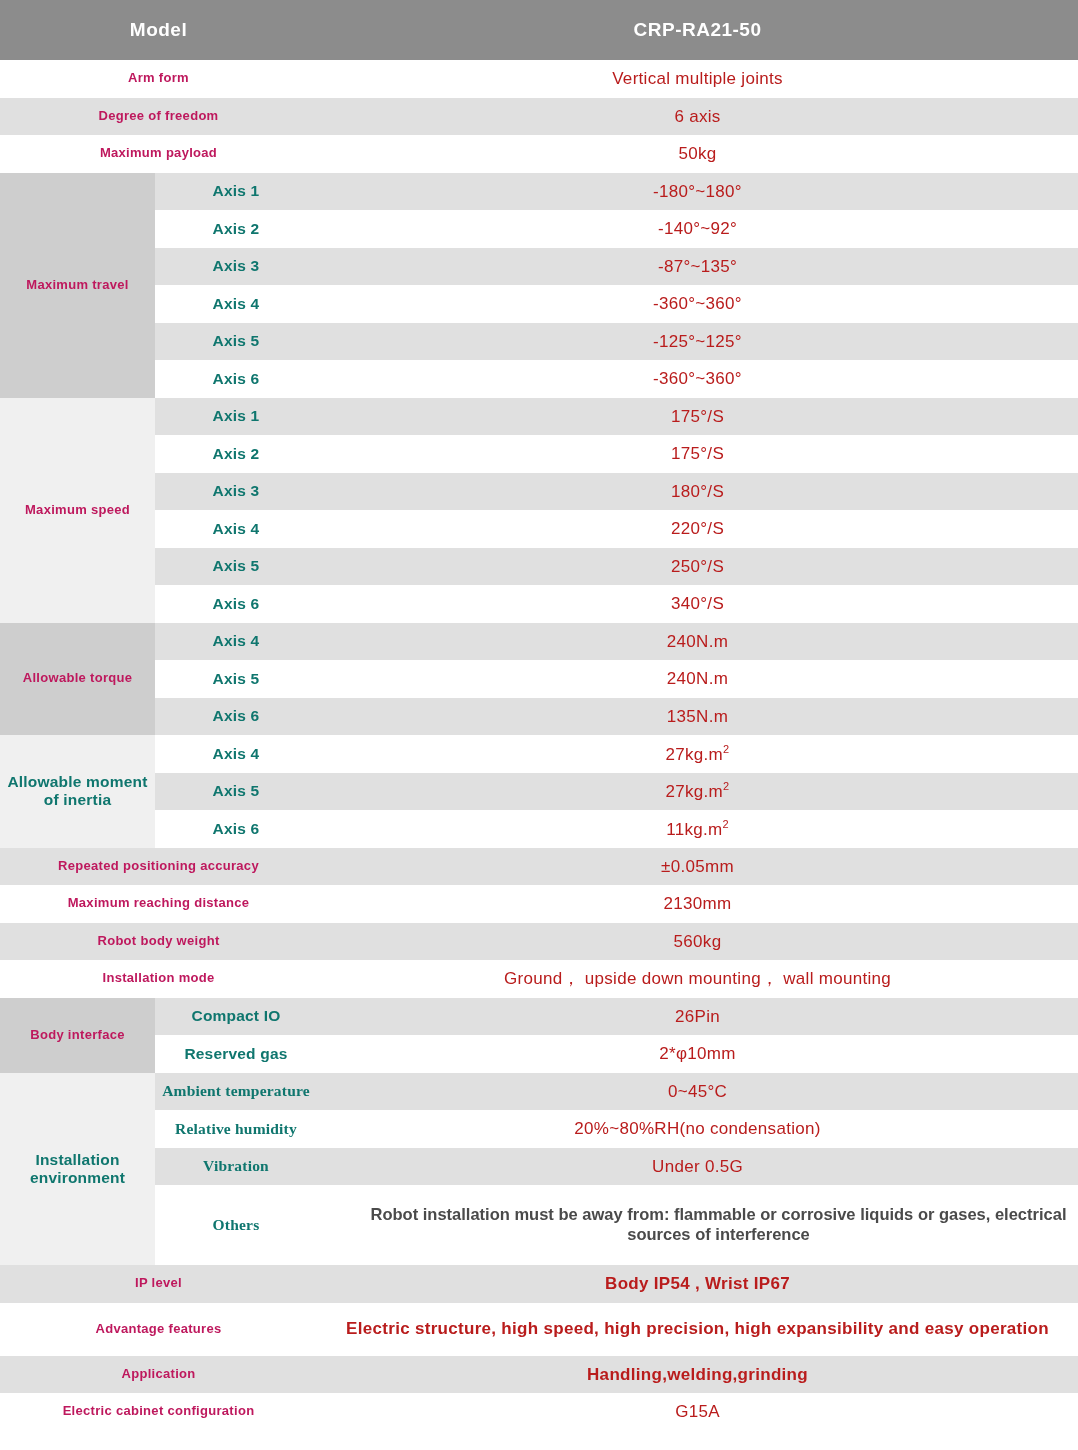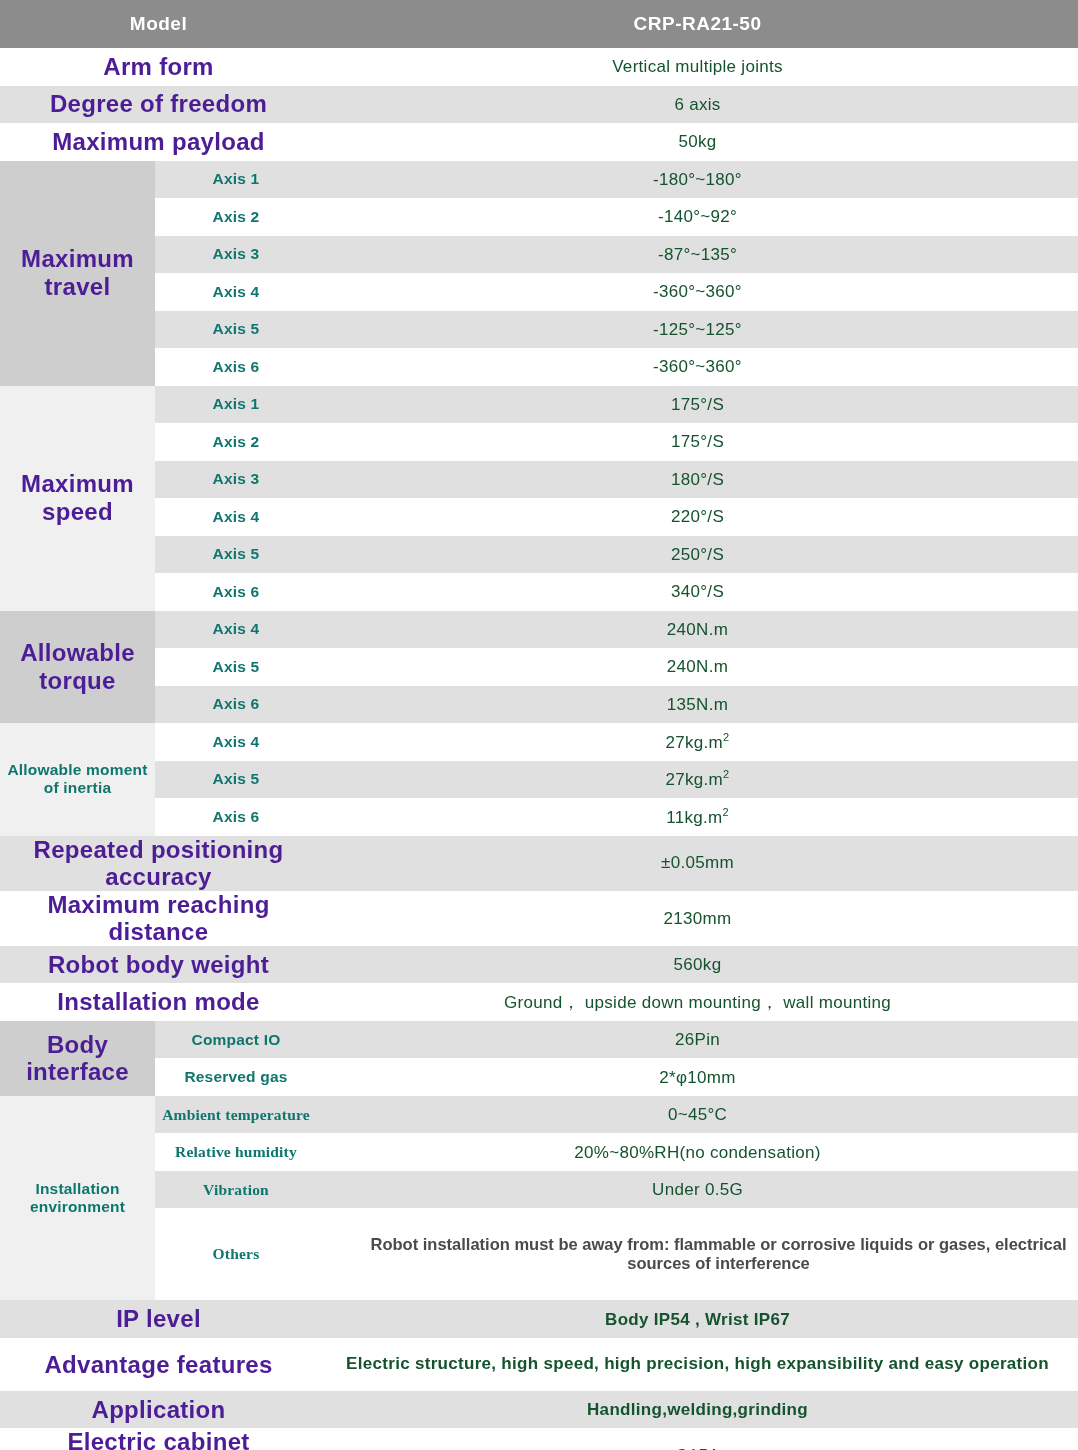--- a/index.html
+++ b/index.html
@@ -29,40 +29,40 @@
   col.c2 { width: 162px; }
   col.c3 { width: 761px; }
 
   
   .hdr {
     background: #8c8c8c;
     color: #ffffff;
     font-size: 19px;
     font-weight: bold;
     letter-spacing: .5px;
-    height: 48px;
+    height: 60px;
     margin-left: 12px;
   }
   .lbl {
-    font-size: 24px;
-    font-weight: bold;
-    color: #4c1d95;
+    font-size: 13px;
+    font-weight: bold;
+    color: #be185d;
     letter-spacing: .3px;
     line-height: 1.15;
   }
   .lbl-sm {
     font-size: 15.5px;
     font-weight: bold;
     color: #0f766e;
     line-height: 1.15;
     letter-spacing: .2px;
   }
   .val {
     font-size: 17px;
-    color: #14532d;
+    color: #b91c1c;
     letter-spacing: .3px;
     line-height: 1.25;
   }
   .val-sm {
     font-size: 16px;
     color: #4a4a4a;
     line-height: 1.3;
     margin-top: 7px;
   }
   .val-strong {
@@ -229,21 +229,21 @@
       <td class="val shade-m">0~45°C</td>
     </tr>
     <tr class="row-h">
       <td class="lbl-sm shade-w center-pad">Relative humidity</td>
       <td class="val shade-w">20%~80%RH(no condensation)</td>
     </tr>
     <tr class="row-h">
       <td class="lbl-sm shade-m center-pad">Vibration</td>
       <td class="val shade-m">Under 0.5G</td>
     </tr>
-    <tr style="height:92px">
+    <tr style="height:80px">
       <td class="lbl-sm shade-w center-pad">Others</td>
       <td class="val-sm shade-w multiline">Robot installation must be away from: flammable or corrosive liquids or gases, electrical sources of interference</td>
     </tr>
 
     <tr class="row-h">
       <td class="lbl shade-m" colspan="2">IP level</td>
       <td class="val shade-m val-strong">Body IP54 , Wrist IP67</td>
     </tr>
     <tr style="height:53px">
       <td class="lbl shade-w" colspan="2">Advantage features</td>

